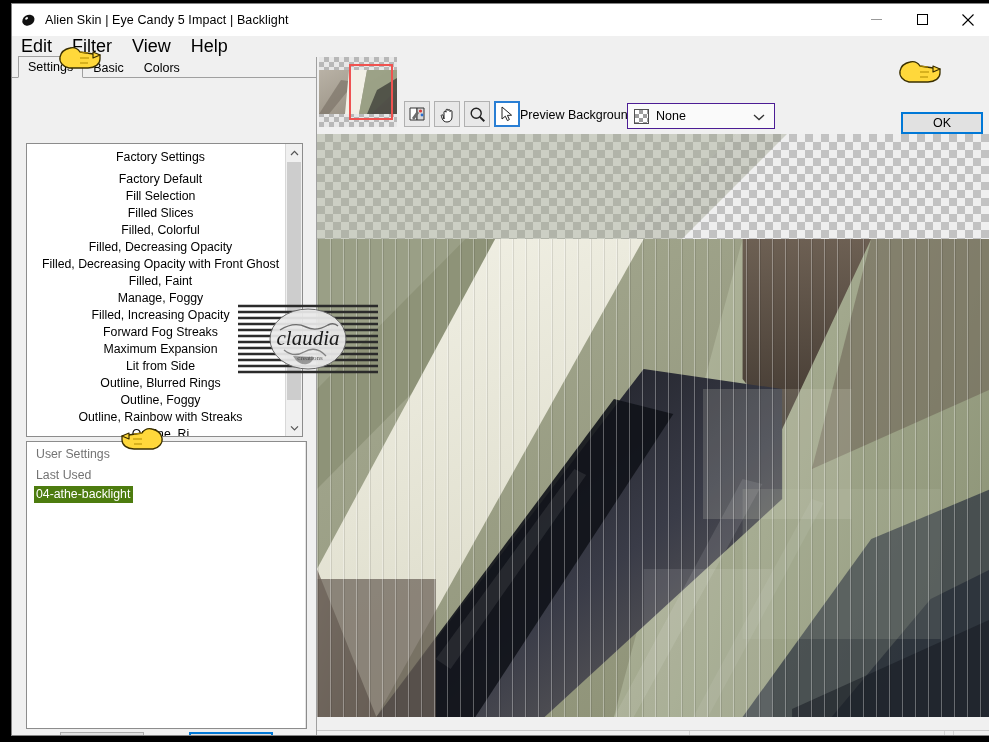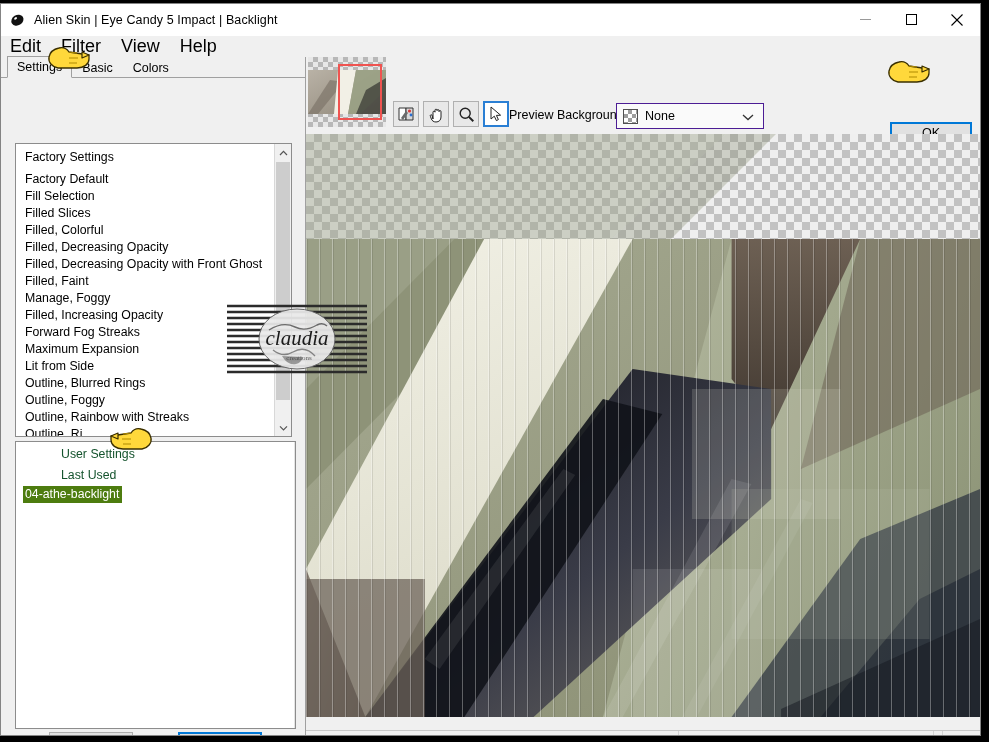--- a/index.html
+++ b/index.html
@@ -7,21 +7,21 @@
     margin: 0; padding: 0;
     width: 989px; height: 742px;
     background: #1a1a1a;
     font-family: "Liberation Sans", sans-serif;
     overflow: hidden;
   }
   #app {
     position: relative;
     width: 989px; height: 742px;
     background: #000;
-    padding: 3px 4px 6px 0;
+    padding: 3px 4px 6px 11px;
   }
   .window {
     position: relative;
     width: 981px; height: 733px;
     background: #f0f0f0;
     border: 1px solid #848484;
     overflow: hidden;
   }
 
   
@@ -103,20 +103,21 @@
   }
   .list-scrollarea {
     position: absolute; left: 0; top: 0; right: 17px; bottom: 0;
     padding: 5px 0 0 9px;
     overflow: hidden;
   }
   .list-item {
     font-size: 12.3px; color: #000;
     height: 17px; line-height: 17px;
     white-space: nowrap;
+    text-align: center;
   }
   .list-item.header { margin-bottom: 5px; }
 
   .scrollbar {
     position: absolute; right: 0; top: 0; bottom: 0;
     width: 17px; background: #f0f0f0;
     border-left: 1px solid #d8d8d8;
   }
   .sb-arrow {
     height: 17px; width: 16px;
@@ -134,24 +135,23 @@
   .usersettings {
     position: absolute;
     left: 14px; top: 384px;
     width: 281px; height: 288px;
     background: #fff;
     border: 1px solid #8c8c8c;
     overflow: hidden;
   }
   .us-inner { padding: 4px 0 0 9px; position: relative; }
   .us-item {
-    font-size: 12.3px; color: #14532d;
+    font-size: 12.3px; color: #737373;
     height: 17px; line-height: 17px;
     white-space: nowrap;
-    margin-left: 36px;
   }
   .us-item.header { margin-bottom: 4px; }
   .us-item.selected {
     background: #4d7c0f; color: #ffffff;
     display: inline-block; padding: 0 3px 0 2px;
     margin-left: -2px;
   }
   .us-divider {
     position: absolute; right: 0; top: 0; bottom: 0;
     width: 1px; background: #e4e4e4;
@@ -239,21 +239,21 @@
   .pbg-value { font-size: 12.5px; margin-left: 7px; color: #000; }
   .pbg-chev { margin-left: auto; margin-right: 9px; }
 
   .okbtn, .cancelbtn {
     position: absolute; right: 8px;
     width: 82px; height: 22px;
     background: #e1e1e1; border: 1px solid #adadad;
     font-size: 12.5px; color: #000;
     display: flex; align-items: center; justify-content: center;
   }
-  .okbtn { top: 65px; border: 2px solid #0078d7; }
+  .okbtn { top: 55px; border: 2px solid #0078d7; }
   .cancelbtn { top: 78px; }
 
   
   .preview {
     position: absolute;
     left: 0; top: 77px; right: 0;
     height: 583px;
     overflow: hidden;
     background: #d9d9d9;
   }

